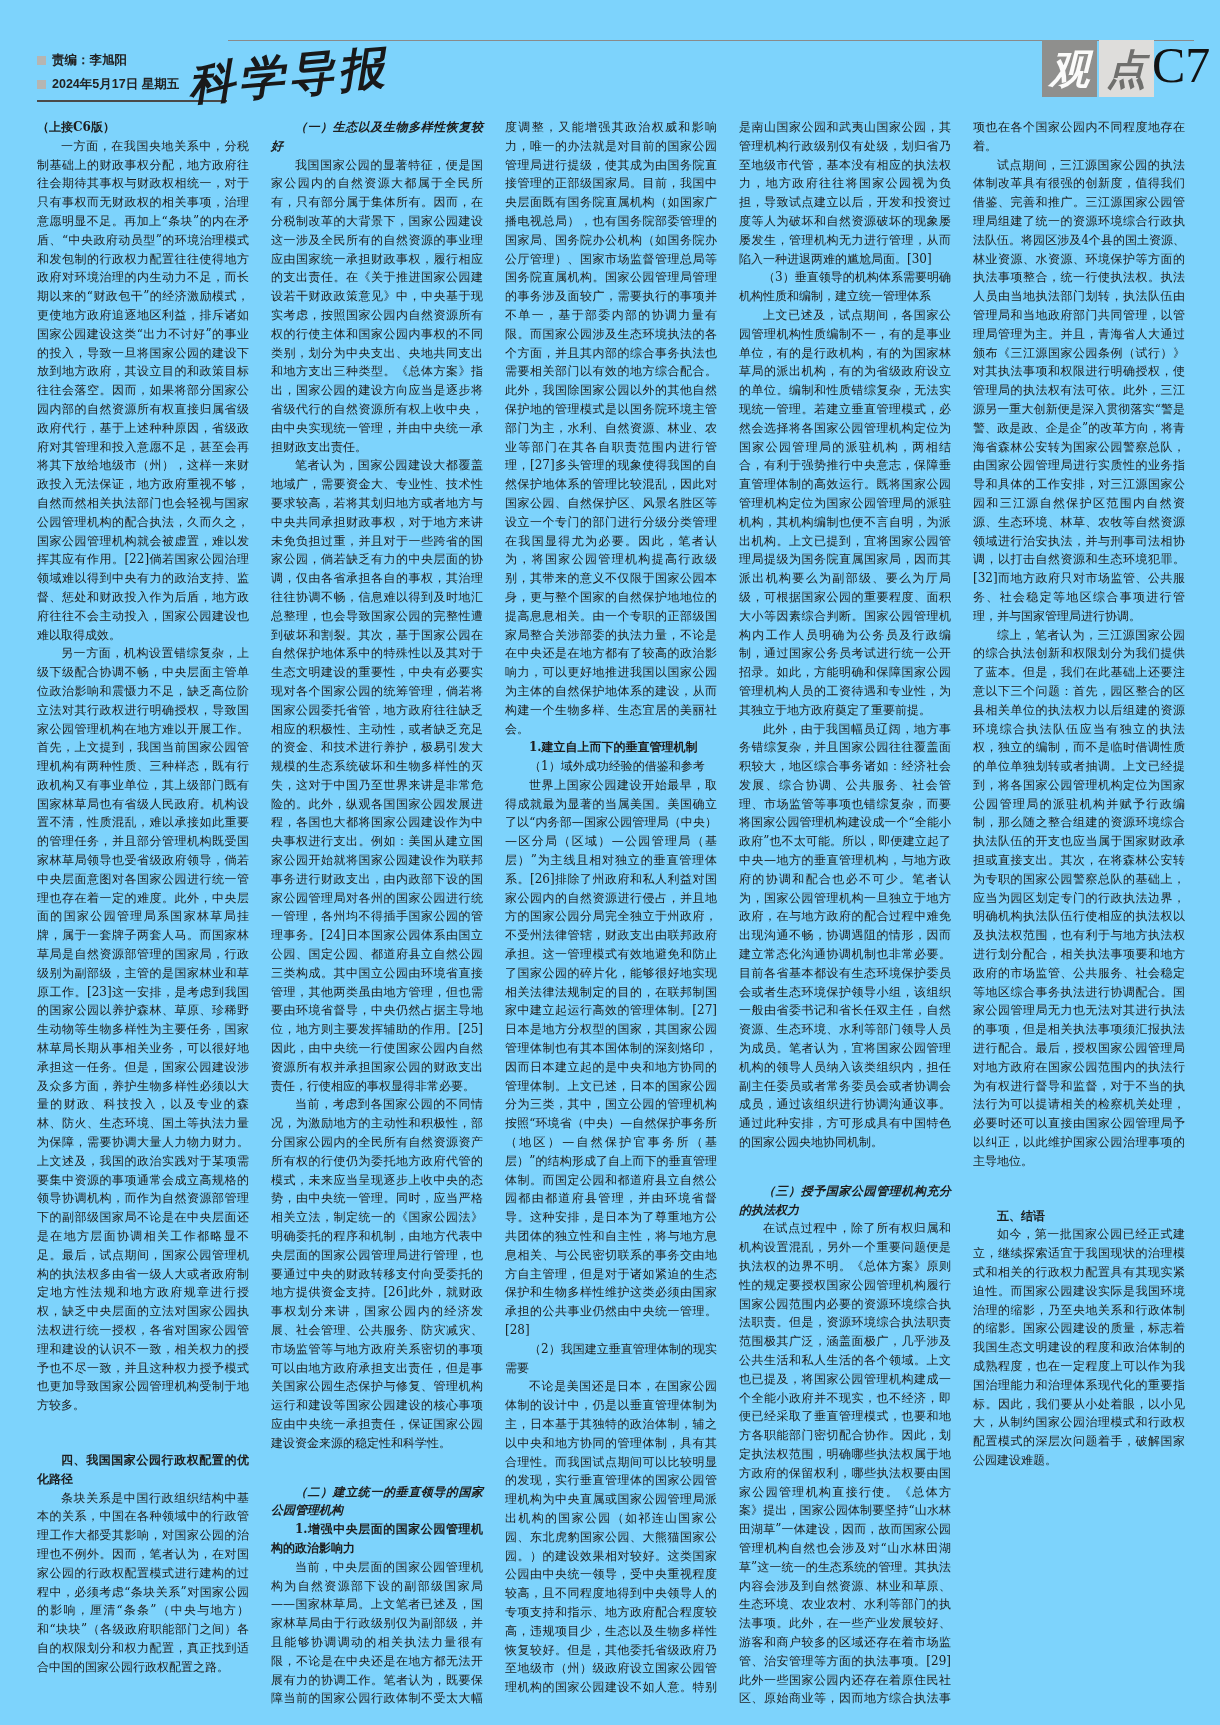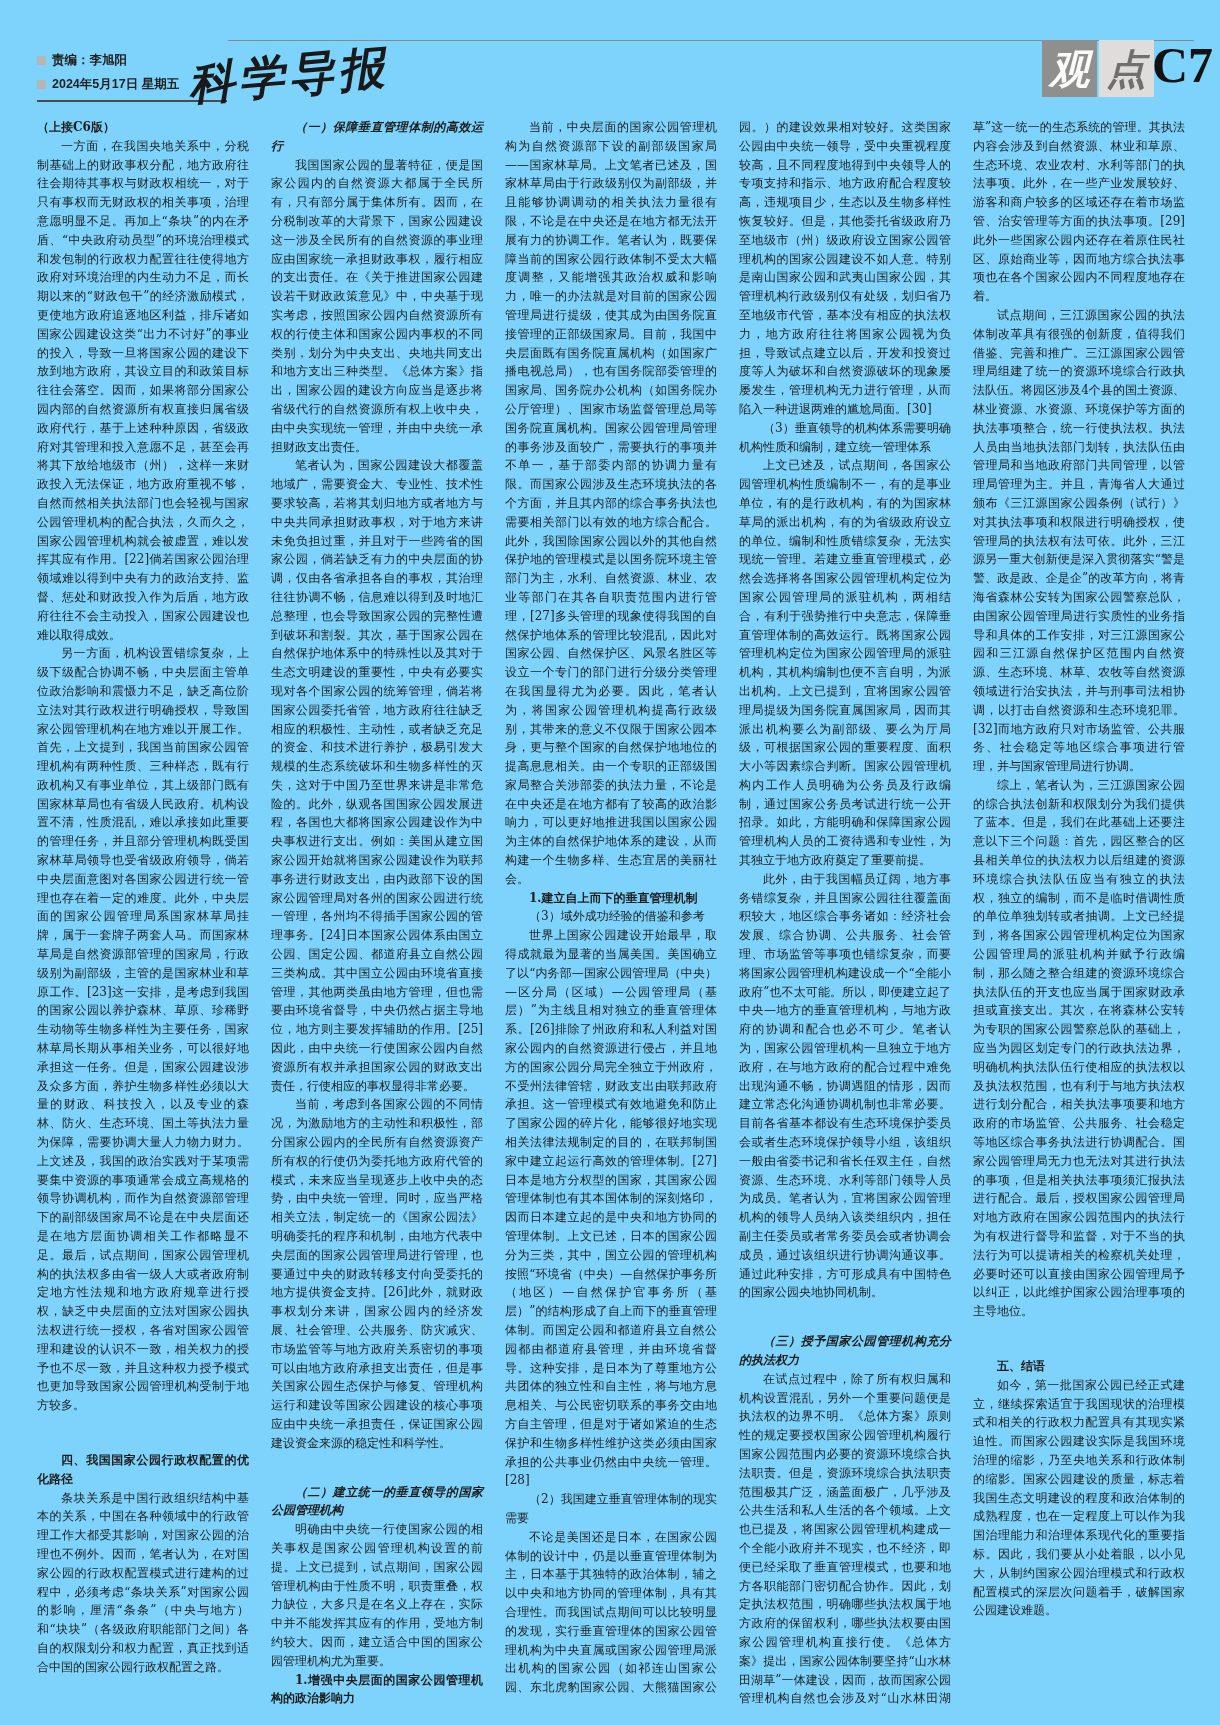--- a/index.html
+++ b/index.html
@@ -13,21 +13,21 @@
   .sq{display:inline-block;width:9px;height:9px;background:#b5b5b2;margin-right:6px;flex:0 0 auto;}
   .ed-rule{position:absolute;left:37px;top:100px;width:190px;height:2px;background:#4a4a4a;}
   .masthead{position:absolute;left:188px;top:44px;width:230px;font-size:46px;font-weight:700;font-style:italic;
             letter-spacing:4px;transform:rotate(-5deg);color:#191919;
             font-family:"DejaVu Serif","Liberation Serif",serif;}
   .section-badge{position:absolute;left:1042px;top:40px;display:flex;}
   .badge{width:55px;height:57px;display:flex;align-items:center;justify-content:center;
          font-size:40px;font-weight:700;font-style:italic;line-height:1;}
   .badge-dark{background:#8f8f8d;color:#fbfbfa;}
   .badge-light{background:#dedddb;color:#6f6f6d;margin-left:2px;}
-  .page-number{position:absolute;left:1152px;top:36px;font-size:50px;font-weight:700;color:#121212;
+  .page-number{position:absolute;left:1152px;top:36px;font-size:50px;font-weight:400;color:#121212;
                font-family:"Liberation Serif","DejaVu Serif",serif;}
   
   .article{position:absolute;left:37px;top:118px;width:1148px;height:1594px;
            column-count:5;column-gap:22px;column-fill:auto;overflow:hidden;
            font-size:12px;line-height:18.8px;text-align:justify;
            text-justify:inter-ideograph;word-break:break-all;}
   .blk{margin:0;text-indent:2em;}
   .note{text-indent:0;font-weight:600;}
   .h1{font-weight:700;margin-top:36px;}
   .h2{font-weight:700;font-style:italic;margin-top:30px;}
@@ -64,30 +64,29 @@
   </div>
 
   <div class="page-number">C7</div>
 
   <div class="article">
       <p class="blk note">（上接C6版）</p>
       <p class="blk p">一方面，在我国央地关系中，分税制基础上的财政事权分配，地方政府往往会期待其事权与财政权相统一，对于只有事权而无财政权的相关事项，治理意愿明显不足。再加上“条块”的内在矛盾、“中央政府动员型”的环境治理模式和发包制的行政权力配置往往使得地方政府对环境治理的内生动力不足，而长期以来的“财政包干”的经济激励模式，更使地方政府追逐地区利益，排斥诸如国家公园建设这类“出力不讨好”的事业的投入，导致一旦将国家公园的建设下放到地方政府，其设立目的和政策目标往往会落空。因而，如果将部分国家公园内部的自然资源所有权直接归属省级政府代行，基于上述种种原因，省级政府对其管理和投入意愿不足，甚至会再将其下放给地级市（州），这样一来财政投入无法保证，地方政府重视不够，自然而然相关执法部门也会轻视与国家公园管理机构的配合执法，久而久之，国家公园管理机构就会被虚置，难以发挥其应有作用。[22]倘若国家公园治理领域难以得到中央有力的政治支持、监督、惩处和财政投入作为后盾，地方政府往往不会主动投入，国家公园建设也难以取得成效。</p>
       <p class="blk p">另一方面，机构设置错综复杂，上级下级配合协调不畅，中央层面主管单位政治影响和震慑力不足，缺乏高位阶立法对其行政权进行明确授权，导致国家公园管理机构在地方难以开展工作。首先，上文提到，我国当前国家公园管理机构有两种性质、三种样态，既有行政机构又有事业单位，其上级部门既有国家林草局也有省级人民政府。机构设置不清，性质混乱，难以承接如此重要的管理任务，并且部分管理机构既受国家林草局领导也受省级政府领导，倘若中央层面意图对各国家公园进行统一管理也存在着一定的难度。此外，中央层面的国家公园管理局系国家林草局挂牌，属于一套牌子两套人马。而国家林草局是自然资源部管理的国家局，行政级别为副部级，主管的是国家林业和草原工作。[23]这一安排，是考虑到我国的国家公园以养护森林、草原、珍稀野生动物等生物多样性为主要任务，国家林草局长期从事相关业务，可以很好地承担这一任务。但是，国家公园建设涉及众多方面，养护生物多样性必须以大量的财政、科技投入，以及专业的森林、防火、生态环境、国土等执法力量为保障，需要协调大量人力物力财力。上文述及，我国的政治实践对于某项需要集中资源的事项通常会成立高规格的领导协调机构，而作为自然资源部管理下的副部级国家局不论是在中央层面还是在地方层面协调相关工作都略显不足。最后，试点期间，国家公园管理机构的执法权多由省一级人大或者政府制定地方性法规和地方政府规章进行授权，缺乏中央层面的立法对国家公园执法权进行统一授权，各省对国家公园管理和建设的认识不一致，相关权力的授予也不尽一致，并且这种权力授予模式也更加导致国家公园管理机构受制于地方较多。</p>
       <p class="blk h1">四、我国国家公园行政权配置的优化路径</p>
       <p class="blk p">条块关系是中国行政组织结构中基本的关系，中国在各种领域中的行政管理工作大都受其影响，对国家公园的治理也不例外。因而，笔者认为，在对国家公园的行政权配置模式进行建构的过程中，必须考虑“条块关系”对国家公园的影响，厘清“条条”（中央与地方）和“块块”（各级政府职能部门之间）各自的权限划分和权力配置，真正找到适合中国的国家公园行政权配置之路。</p>
-      <p class="blk h2">（一）保障垂直管理体制的高效运行</p>
+      <p class="blk h2">（一）生态以及生物多样性恢复较好</p>
       <p class="blk p">我国国家公园的显著特征，便是国家公园内的自然资源大都属于全民所有，只有部分属于集体所有。因而，在分税制改革的大背景下，国家公园建设这一涉及全民所有的自然资源的事业理应由国家统一承担财政事权，履行相应的支出责任。在《关于推进国家公园建设若干财政政策意见》中，中央基于现实考虑，按照国家公园内自然资源所有权的行使主体和国家公园内事权的不同类别，划分为中央支出、央地共同支出和地方支出三种类型。《总体方案》指出，国家公园的建设方向应当是逐步将省级代行的自然资源所有权上收中央，由中央实现统一管理，并由中央统一承担财政支出责任。</p>
       <p class="blk p">笔者认为，国家公园建设大都覆盖地域广，需要资金大、专业性、技术性要求较高，若将其划归地方或者地方与中央共同承担财政事权，对于地方来讲未免负担过重，并且对于一些跨省的国家公园，倘若缺乏有力的中央层面的协调，仅由各省承担各自的事权，其治理往往协调不畅，信息难以得到及时地汇总整理，也会导致国家公园的完整性遭到破坏和割裂。其次，基于国家公园在自然保护地体系中的特殊性以及其对于生态文明建设的重要性，中央有必要实现对各个国家公园的统筹管理，倘若将国家公园委托省管，地方政府往往缺乏相应的积极性、主动性，或者缺乏充足的资金、和技术进行养护，极易引发大规模的生态系统破坏和生物多样性的灭失，这对于中国乃至世界来讲是非常危险的。此外，纵观各国国家公园发展进程，各国也大都将国家公园建设作为中央事权进行支出。例如：美国从建立国家公园开始就将国家公园建设作为联邦事务进行财政支出，由内政部下设的国家公园管理局对各州的国家公园进行统一管理，各州均不得插手国家公园的管理事务。[24]日本国家公园体系由国立公园、国定公园、都道府县立自然公园三类构成。其中国立公园由环境省直接管理，其他两类虽由地方管理，但也需要由环境省督导，中央仍然占据主导地位，地方则主要发挥辅助的作用。[25]因此，由中央统一行使国家公园内自然资源所有权并承担国家公园的财政支出责任，行使相应的事权显得非常必要。</p>
       <p class="blk p">当前，考虑到各国家公园的不同情况，为激励地方的主动性和积极性，部分国家公园内的全民所有自然资源资产所有权的行使仍为委托地方政府代管的模式，未来应当呈现逐步上收中央的态势，由中央统一管理。同时，应当严格相关立法，制定统一的《国家公园法》明确委托的程序和机制，由地方代表中央层面的国家公园管理局进行管理，也要通过中央的财政转移支付向受委托的地方提供资金支持。[26]此外，就财政事权划分来讲，国家公园内的经济发展、社会管理、公共服务、防灾减灾、市场监管等与地方政府关系密切的事项可以由地方政府承担支出责任，但是事关国家公园生态保护与修复、管理机构运行和建设等国家公园建设的核心事项应由中央统一承担责任，保证国家公园建设资金来源的稳定性和科学性。</p>
       <p class="blk h2">（二）建立统一的垂直领导的国家公园管理机构</p>
-      <p class="blk p">明确由中央统一行使国家公园的相关事权是国家公园管理机构设置的前提。上文已提到，试点期间，国家公园管理机构由于性质不明，职责重叠，权力缺位，大多只是在名义上存在，实际中并不能发挥其应有的作用，受地方制约较大。因而，建立适合中国的国家公园管理机构尤为重要。</p>
       <p class="blk h3">1.增强中央层面的国家公园管理机构的政治影响力</p>
       <p class="blk p">当前，中央层面的国家公园管理机构为自然资源部下设的副部级国家局——国家林草局。上文笔者已述及，国家林草局由于行政级别仅为副部级，并且能够协调调动的相关执法力量很有限，不论是在中央还是在地方都无法开展有力的协调工作。笔者认为，既要保障当前的国家公园行政体制不受太大幅度调整，又能增强其政治权威和影响力，唯一的办法就是对目前的国家公园管理局进行提级，使其成为由国务院直接管理的正部级国家局。目前，我国中央层面既有国务院直属机构（如国家广播电视总局），也有国务院部委管理的国家局、国务院办公机构（如国务院办公厅管理）、国家市场监督管理总局等国务院直属机构。国家公园管理局管理的事务涉及面较广，需要执行的事项并不单一，基于部委内部的协调力量有限。而国家公园涉及生态环境执法的各个方面，并且其内部的综合事务执法也需要相关部门以有效的地方综合配合。此外，我国除国家公园以外的其他自然保护地的管理模式是以国务院环境主管部门为主，水利、自然资源、林业、农业等部门在其各自职责范围内进行管理，[27]多头管理的现象使得我国的自然保护地体系的管理比较混乱，因此对国家公园、自然保护区、风景名胜区等设立一个专门的部门进行分级分类管理在我国显得尤为必要。因此，笔者认为，将国家公园管理机构提高行政级别，其带来的意义不仅限于国家公园本身，更与整个国家的自然保护地地位的提高息息相关。由一个专职的正部级国家局整合关涉部委的执法力量，不论是在中央还是在地方都有了较高的政治影响力，可以更好地推进我国以国家公园为主体的自然保护地体系的建设，从而构建一个生物多样、生态宜居的美丽社会。</p>
       <p class="blk h3">1.建立自上而下的垂直管理机制</p>
-      <p class="blk h4">（3）域外成功经验的借鉴和参考</p>
+      <p class="blk h4">（1）域外成功经验的借鉴和参考</p>
       <p class="blk p">世界上国家公园建设开始最早，取得成就最为显著的当属美国。美国确立了以“内务部—国家公园管理局（中央）—区分局（区域）—公园管理局（基层）”为主线且相对独立的垂直管理体系。[26]排除了州政府和私人利益对国家公园内的自然资源进行侵占，并且地方的国家公园分局完全独立于州政府，不受州法律管辖，财政支出由联邦政府承担。这一管理模式有效地避免和防止了国家公园的碎片化，能够很好地实现相关法律法规制定的目的，在联邦制国家中建立起运行高效的管理体制。[27]日本是地方分权型的国家，其国家公园管理体制也有其本国体制的深刻烙印，因而日本建立起的是中央和地方协同的管理体制。上文已述，日本的国家公园分为三类，其中，国立公园的管理机构按照“环境省（中央）—自然保护事务所（地区）—自然保护官事务所（基层）”的结构形成了自上而下的垂直管理体制。而国定公园和都道府县立自然公园都由都道府县管理，并由环境省督导。这种安排，是日本为了尊重地方公共团体的独立性和自主性，将与地方息息相关、与公民密切联系的事务交由地方自主管理，但是对于诸如紧迫的生态保护和生物多样性维护这类必须由国家承担的公共事业仍然由中央统一管理。[28]</p>
       <p class="blk h4">（2）我国建立垂直管理体制的现实需要</p>
       <p class="blk p">不论是美国还是日本，在国家公园体制的设计中，仍是以垂直管理体制为主，日本基于其独特的政治体制，辅之以中央和地方协同的管理体制，具有其合理性。而我国试点期间可以比较明显的发现，实行垂直管理体的国家公园管理机构为中央直属或国家公园管理局派出机构的国家公园（如祁连山国家公园、东北虎豹国家公园、大熊猫国家公园。）的建设效果相对较好。这类国家公园由中央统一领导，受中央重视程度较高，且不同程度地得到中央领导人的专项支持和指示、地方政府配合程度较高，违规项目少，生态以及生物多样性恢复较好。但是，其他委托省级政府乃至地级市（州）级政府设立国家公园管理机构的国家公园建设不如人意。特别是南山国家公园和武夷山国家公园，其管理机构行政级别仅有处级，划归省乃至地级市代管，基本没有相应的执法权力，地方政府往往将国家公园视为负担，导致试点建立以后，开发和投资过度等人为破坏和自然资源破坏的现象屡屡发生，管理机构无力进行管理，从而陷入一种进退两难的尴尬局面。[30]</p>
       <p class="blk h4">（3）垂直领导的机构体系需要明确机构性质和编制，建立统一管理体系</p>
       <p class="blk p">上文已述及，试点期间，各国家公园管理机构性质编制不一，有的是事业单位，有的是行政机构，有的为国家林草局的派出机构，有的为省级政府设立的单位。编制和性质错综复杂，无法实现统一管理。若建立垂直管理模式，必然会选择将各国家公园管理机构定位为国家公园管理局的派驻机构，两相结合，有利于强势推行中央意志，保障垂直管理体制的高效运行。既将国家公园管理机构定位为国家公园管理局的派驻机构，其机构编制也便不言自明，为派出机构。上文已提到，宜将国家公园管理局提级为国务院直属国家局，因而其派出机构要么为副部级、要么为厅局级，可根据国家公园的重要程度、面积大小等因素综合判断。国家公园管理机构内工作人员明确为公务员及行政编制，通过国家公务员考试进行统一公开招录。如此，方能明确和保障国家公园管理机构人员的工资待遇和专业性，为其独立于地方政府奠定了重要前提。</p>
       <p class="blk p">此外，由于我国幅员辽阔，地方事务错综复杂，并且国家公园往往覆盖面积较大，地区综合事务诸如：经济社会发展、综合协调、公共服务、社会管理、市场监管等事项也错综复杂，而要将国家公园管理机构建设成一个“全能小政府”也不太可能。所以，即便建立起了中央—地方的垂直管理机构，与地方政府的协调和配合也必不可少。笔者认为，国家公园管理机构一旦独立于地方政府，在与地方政府的配合过程中难免出现沟通不畅，协调遇阻的情形，因而建立常态化沟通协调机制也非常必要。目前各省基本都设有生态环境保护委员会或者生态环境保护领导小组，该组织一般由省委书记和省长任双主任，自然资源、生态环境、水利等部门领导人员为成员。笔者认为，宜将国家公园管理机构的领导人员纳入该类组织内，担任副主任委员或者常务委员会或者协调会成员，通过该组织进行协调沟通议事。通过此种安排，方可形成具有中国特色的国家公园央地协同机制。</p>
       <p class="blk h2">（三）授予国家公园管理机构充分的执法权力</p>
       <p class="blk p">在试点过程中，除了所有权归属和机构设置混乱，另外一个重要问题便是执法权的边界不明。《总体方案》原则性的规定要授权国家公园管理机构履行国家公园范围内必要的资源环境综合执法职责。但是，资源环境综合执法职责范围极其广泛，涵盖面极广，几乎涉及公共生活和私人生活的各个领域。上文也已提及，将国家公园管理机构建成一个全能小政府并不现实，也不经济，即便已经采取了垂直管理模式，也要和地方各职能部门密切配合协作。因此，划定执法权范围，明确哪些执法权属于地方政府的保留权利，哪些执法权要由国家公园管理机构直接行使。《总体方案》提出，国家公园体制要坚持“山水林田湖草”一体建设，因而，故而国家公园管理机构自然也会涉及对“山水林田湖草”这一统一的生态系统的管理。其执法内容会涉及到自然资源、林业和草原、生态环境、农业农村、水利等部门的执法事项。此外，在一些产业发展较好、游客和商户较多的区域还存在着市场监管、治安管理等方面的执法事项。[29]此外一些国家公园内还存在着原住民社区、原始商业等，因而地方综合执法事项也在各个国家公园内不同程度地存在着。</p>
       <p class="blk p">试点期间，三江源国家公园的执法体制改革具有很强的创新度，值得我们借鉴、完善和推广。三江源国家公园管理局组建了统一的资源环境综合行政执法队伍。将园区涉及4个县的国土资源、林业资源、水资源、环境保护等方面的执法事项整合，统一行使执法权。执法人员由当地执法部门划转，执法队伍由管理局和当地政府部门共同管理，以管理局管理为主。并且，青海省人大通过颁布《三江源国家公园条例（试行）》对其执法事项和权限进行明确授权，使管理局的执法权有法可依。此外，三江源另一重大创新便是深入贯彻落实“警是警、政是政、企是企”的改革方向，将青海省森林公安转为国家公园警察总队，由国家公园管理局进行实质性的业务指导和具体的工作安排，对三江源国家公园和三江源自然保护区范围内自然资源、生态环境、林草、农牧等自然资源领域进行治安执法，并与刑事司法相协调，以打击自然资源和生态环境犯罪。[32]而地方政府只对市场监管、公共服务、社会稳定等地区综合事项进行管理，并与国家管理局进行协调。</p>
       <p class="blk p">综上，笔者认为，三江源国家公园的综合执法创新和权限划分为我们提供了蓝本。但是，我们在此基础上还要注意以下三个问题：首先，园区整合的区县相关单位的执法权力以后组建的资源环境综合执法队伍应当有独立的执法权，独立的编制，而不是临时借调性质的单位单独划转或者抽调。上文已经提到，将各国家公园管理机构定位为国家公园管理局的派驻机构并赋予行政编制，那么随之整合组建的资源环境综合执法队伍的开支也应当属于国家财政承担或直接支出。其次，在将森林公安转为专职的国家公园警察总队的基础上，应当为园区划定专门的行政执法边界，明确机构执法队伍行使相应的执法权以及执法权范围，也有利于与地方执法权进行划分配合，相关执法事项要和地方政府的市场监管、公共服务、社会稳定等地区综合事务执法进行协调配合。国家公园管理局无力也无法对其进行执法的事项，但是相关执法事项须汇报执法进行配合。最后，授权国家公园管理局对地方政府在国家公园范围内的执法行为有权进行督导和监督，对于不当的执法行为可以提请相关的检察机关处理，必要时还可以直接由国家公园管理局予以纠正，以此维护国家公园治理事项的主导地位。</p>

